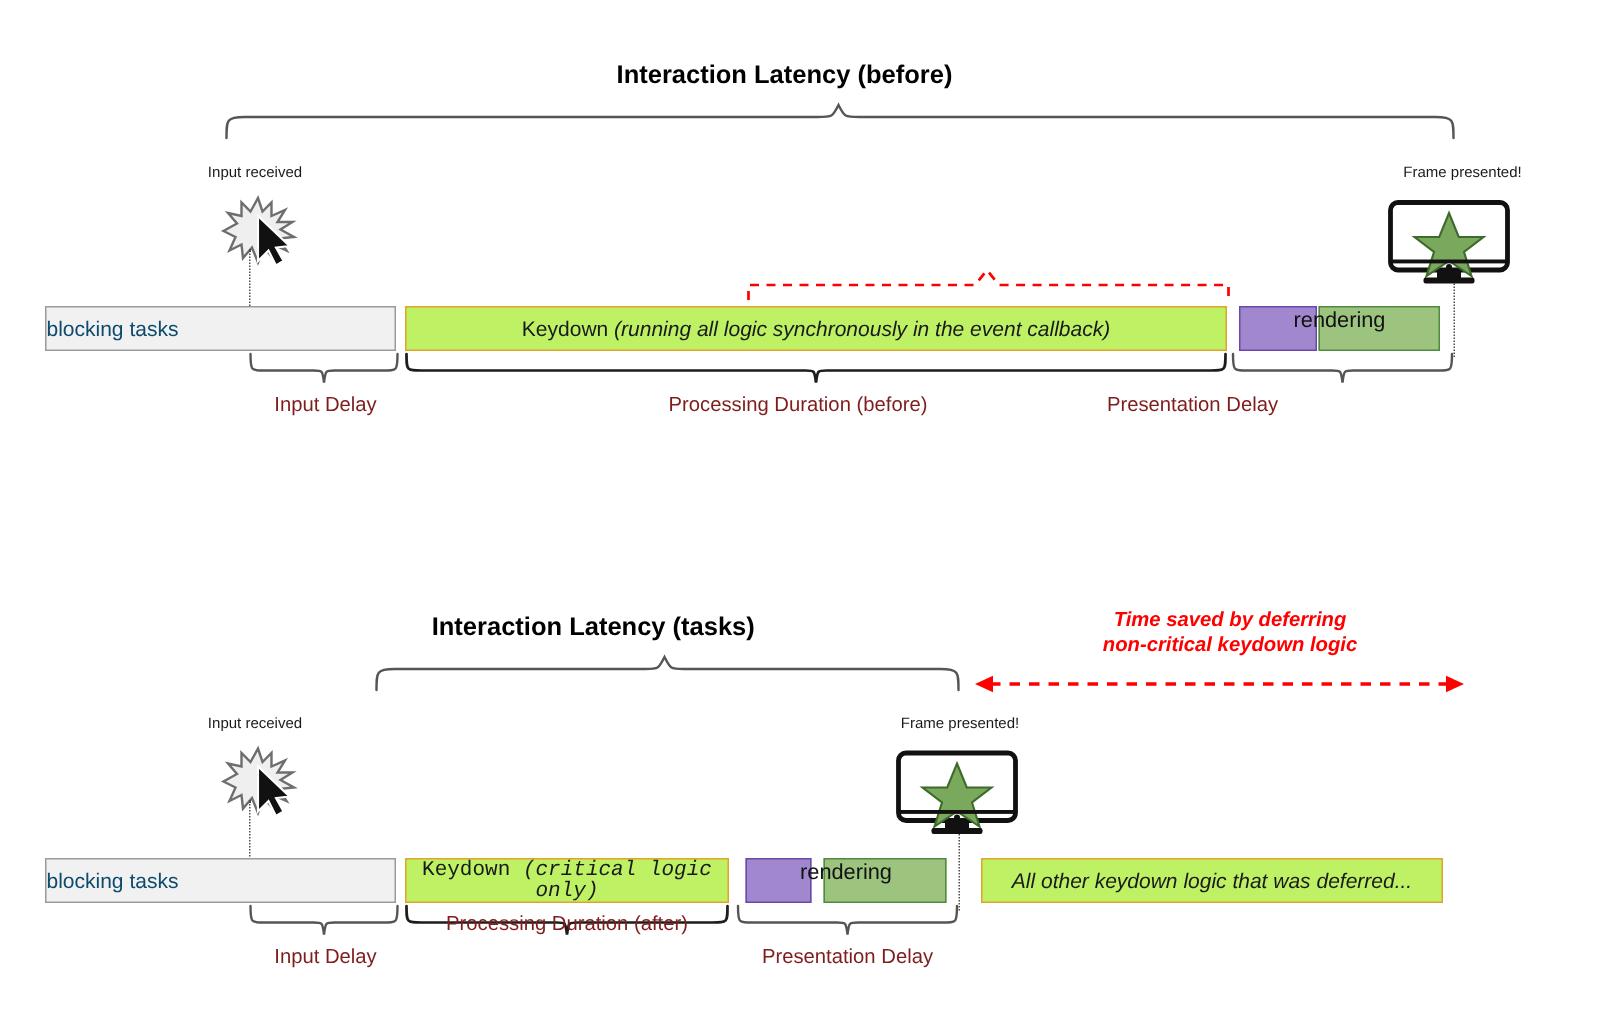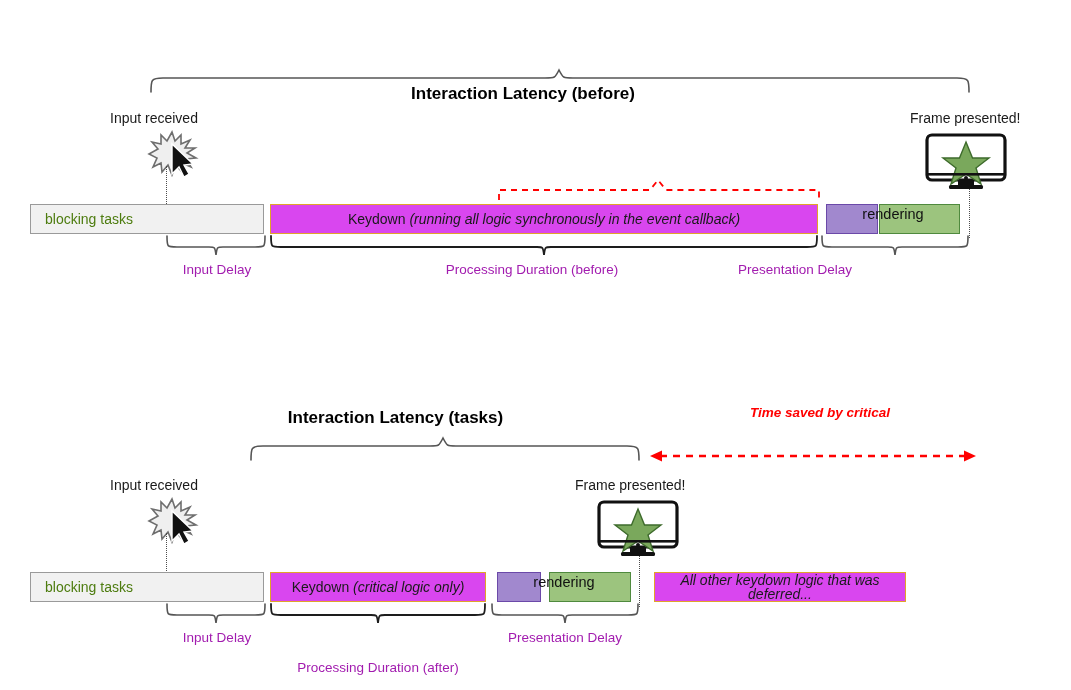--- a/index.html
+++ b/index.html
@@ -10,41 +10,41 @@
   }
   .stage{position:absolute;left:0;top:0;width:1071px;height:690px;}
 
   .abs{position:absolute;}
 
   .title{
     font-size:17px;font-weight:bold;color:#000;text-align:center;
     white-space:nowrap;
   }
   .endlabel{
-    font-size:14px;color:#1a1a1a;white-space:nowrap;
+    font-size:10px;color:#1a1a1a;text-align:center;white-space:nowrap;
   }
   .axis-label{
-    font-size:13.5px;color:#a21caf;text-align:center;white-space:nowrap;
+    font-size:13.5px;color:#7f1d1d;text-align:center;white-space:nowrap;
   }
   .redtext{
     color:#ff0000;font-weight:bold;font-style:italic;font-size:13.5px;
     text-align:center;line-height:1.25;white-space:nowrap;
   }
 
   .bar{
     position:absolute;height:30px;box-sizing:border-box;
     display:flex;align-items:center;
     font-size:14px;line-height:1;
   }
   .bar-grey{background:#f1f1f1;border:1px solid #9a9a9a;}
-  .bar-yellow{background:#d946ef;border:1px solid #e0a42a;}
+  .bar-yellow{background:#bef264;border:1px solid #e0a42a;}
   .bar-purple{background:#a188ce;border:1px solid #6b49a8;}
   .bar-green{background:#9cc47e;border:1px solid #4f8a3e;}
 
-  .bar-grey .lbl{padding-left:14px;color:#4d7c0f;}
+  .bar-grey .lbl{padding-left:0;color:#0c4a6e;}
   .bar-yellow .lbl{width:100%;text-align:center;color:#1a1a1a;}
   .bar-yellow .lbl em{font-style:italic;}
 
   .rendering-label{
     position:absolute;height:20px;display:flex;align-items:center;
     justify-content:center;font-size:14.5px;color:#111;
     pointer-events:none;white-space:nowrap;
   }
 
   .vdot{
@@ -62,21 +62,21 @@
   .mon-star{fill:#7aa85c;stroke:#3e6b2c;stroke-width:1.4;}
   .mon-solid{fill:#111;}
   .spark{fill:#efefef;stroke:#6e6e6e;stroke-width:1.6;stroke-linejoin:miter;}
   .cursor{fill:#111;stroke:#ffffff;stroke-width:1.4;}
 </style>
 </head>
 <body>
 
 <div class="stage">
 
-  <div class="title abs" style="left:0;top:40px;width:1046px;margin-top:44px;">Interaction Latency (before)</div>
+  <div class="title abs" style="left:0;top:40px;width:1046px;">Interaction Latency (before)</div>
 
   <svg class="abs" style="left:145px;top:68px;" width="835" height="26">
     <path class="brace" d="M6,24 C6,12 6,10 18,10 L400,10 C410,10 410,10 414,2 C418,10 418,10 428,10 L812,10 C824,10 824,12 824,24"></path>
   </svg>
 
   <div class="endlabel abs" style="left:110px;top:110px;width:120px;">Input received</div>
   <div class="endlabel abs" style="left:910px;top:110px;width:130px;">Frame presented!</div>
 
   <svg class="abs" style="left:148px;top:130px;" width="52" height="48">
     <path class="spark" d="M24,2 L27,11 L33,5 L33,14 L42,10 L37,18 L47,18 L39,23 L48,28 L38,29 L43,37 L34,33 L34,42 L28,35 L24,45 L20,35 L14,42 L13,33 L5,37 L9,28 L1,24 L10,19 L4,12 L13,14 L13,5 L19,11 Z"></path>
@@ -129,21 +129,22 @@
   </svg>
   <div class="axis-label abs" style="left:720px;top:262px;width:150px;">Presentation Delay</div>
 
   <div class="title abs" style="left:0;top:408px;width:791px;">Interaction Latency (tasks)</div>
 
   <svg class="abs" style="left:245px;top:436px;" width="400" height="26">
     <path class="brace" d="M6,24 C6,12 6,10 18,10 L185,10 C194,10 194,10 198,2 C202,10 202,10 211,10 L382,10 C394,10 394,12 394,24"></path>
   </svg>
 
   <div class="redtext abs" style="left:660px;top:405px;width:320px;">
-    <div>Time saved by critical</div>
+    <div>Time saved by deferring</div>
+    <div>non-critical keydown logic</div>
   </div>
 
   <svg class="abs" style="left:648px;top:447px;" width="330" height="18">
     <line class="redline" x1="12" y1="9" x2="318" y2="9"></line>
     <path class="redhead" d="M2,9 L14,3.5 L14,14.5 Z"></path>
     <path class="redhead" d="M328,9 L316,3.5 L316,14.5 Z"></path>
   </svg>
 
   <div class="endlabel abs" style="left:110px;top:477px;width:120px;">Input received</div>
   <div class="endlabel abs" style="left:575px;top:477px;width:130px;">Frame presented!</div>
@@ -162,42 +163,42 @@
     <rect class="mon-solid" x="3" y="40" width="78" height="2.6"></rect>
     <circle class="mon-solid" cx="42" cy="45" r="2"></circle>
     <rect class="mon-solid" x="34" y="47" width="16" height="6"></rect>
     <rect class="mon-solid" x="25" y="52" width="34" height="4" rx="1.5"></rect>
   </svg>
 
   <div class="bar bar-grey" style="left:30px;top:572px;width:234px;">
     <span class="lbl">blocking tasks</span>
   </div>
 
-  <div class="bar bar-yellow" style="left:270px;top:572px;width:216px;">
+  <div class="bar bar-yellow" style="left:270px;top:572px;width:216px;font-family:Liberation Mono, monospace;">
     <span class="lbl"><span>Keydown </span><em>(critical logic only)</em></span>
   </div>
 
   <div class="bar bar-purple" style="left:497px;top:572px;width:44px;"></div>
 
   <div class="bar bar-green" style="left:549px;top:572px;width:82px;"></div>
 
   <div class="rendering-label" style="left:497px;top:572px;width:134px;">rendering</div>
 
-  <div class="bar bar-yellow" style="left:654px;top:572px;width:252px;">
+  <div class="bar bar-yellow" style="left:654px;top:572px;width:308px;">
     <span class="lbl"><em>All other keydown logic that was deferred...</em></span>
   </div>
 
   <svg class="abs" style="left:165px;top:603px;" width="102" height="22">
     <path class="brace" d="M2,1 C2,12 2,12 12,12 L44,12 C50,12 50,12 51,20 C52,12 52,12 58,12 L90,12 C100,12 100,12 100,1"></path>
   </svg>
   <div class="axis-label abs" style="left:166px;top:630px;width:102px;">Input Delay</div>
 
   <svg class="abs" style="left:269px;top:603px;" width="218" height="22">
     <path class="brace-dark" d="M2,1 C2,12 2,12 12,12 L102,12 C108,12 108,12 109,20 C110,12 110,12 116,12 L206,12 C216,12 216,12 216,1"></path>
   </svg>
-  <div class="axis-label abs" style="left:269px;top:660px;width:218px;">Processing Duration (after)</div>
+  <div class="axis-label abs" style="left:269px;top:608px;width:218px;">Processing Duration (after)</div>
 
   <svg class="abs" style="left:490px;top:603px;" width="150" height="22">
     <path class="brace" d="M2,1 C2,12 2,12 12,12 L68,12 C74,12 74,12 75,20 C76,12 76,12 82,12 L138,12 C148,12 148,12 148,1"></path>
   </svg>
   <div class="axis-label abs" style="left:490px;top:630px;width:150px;">Presentation Delay</div>
 
 </div>
 
 </body></html>

